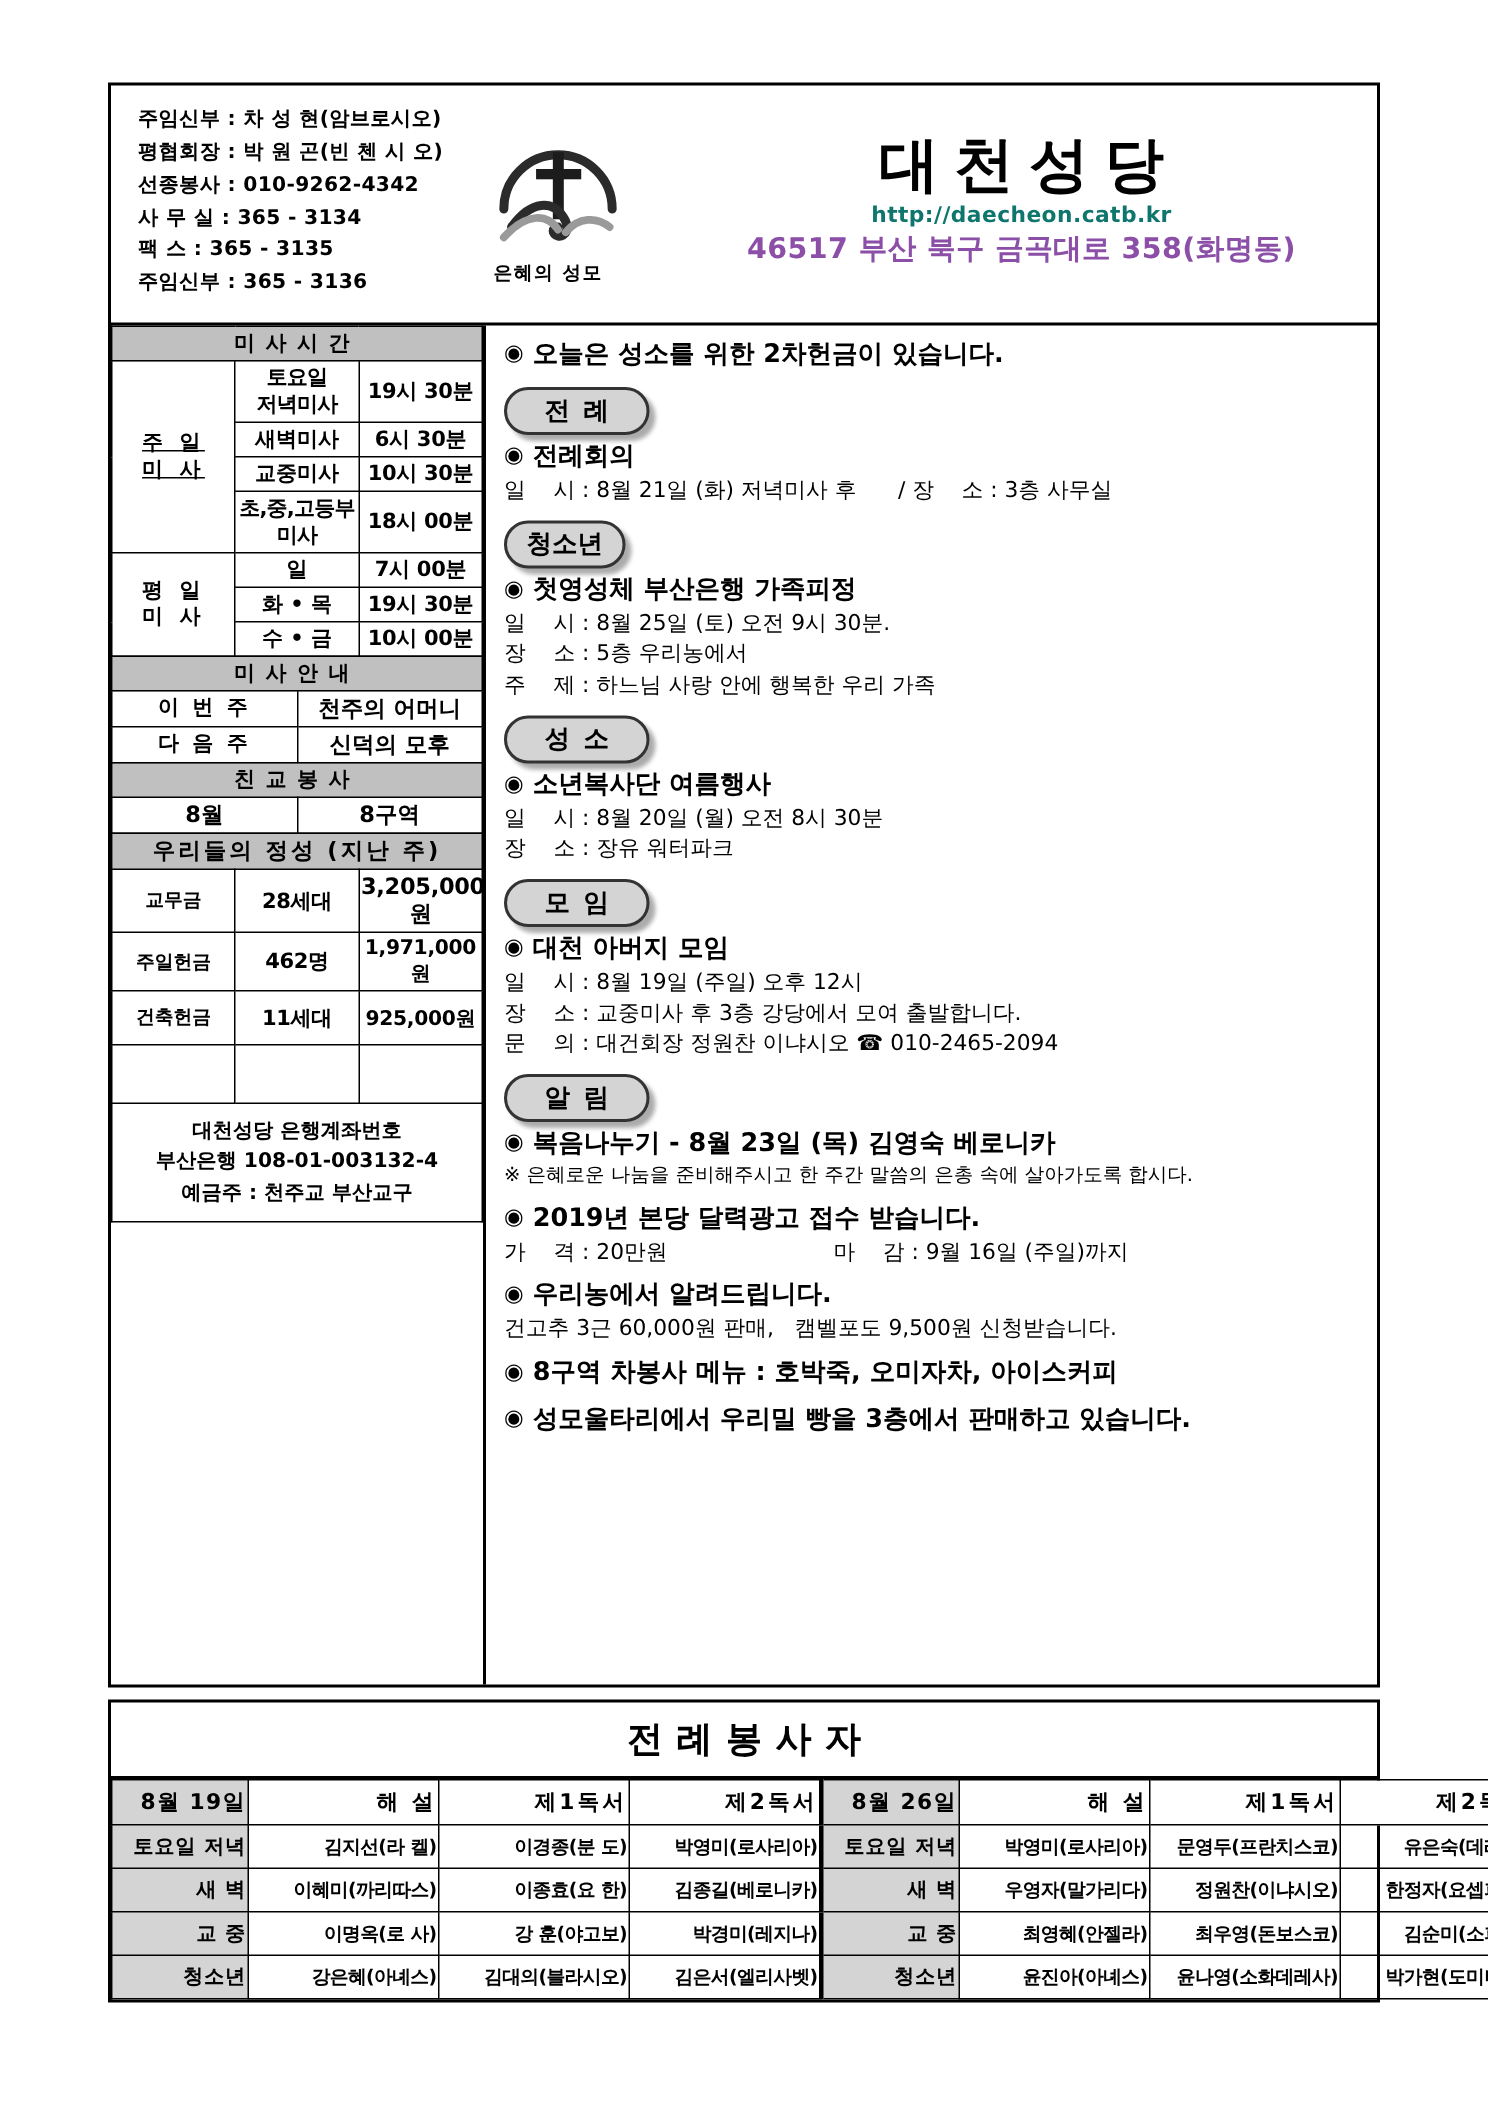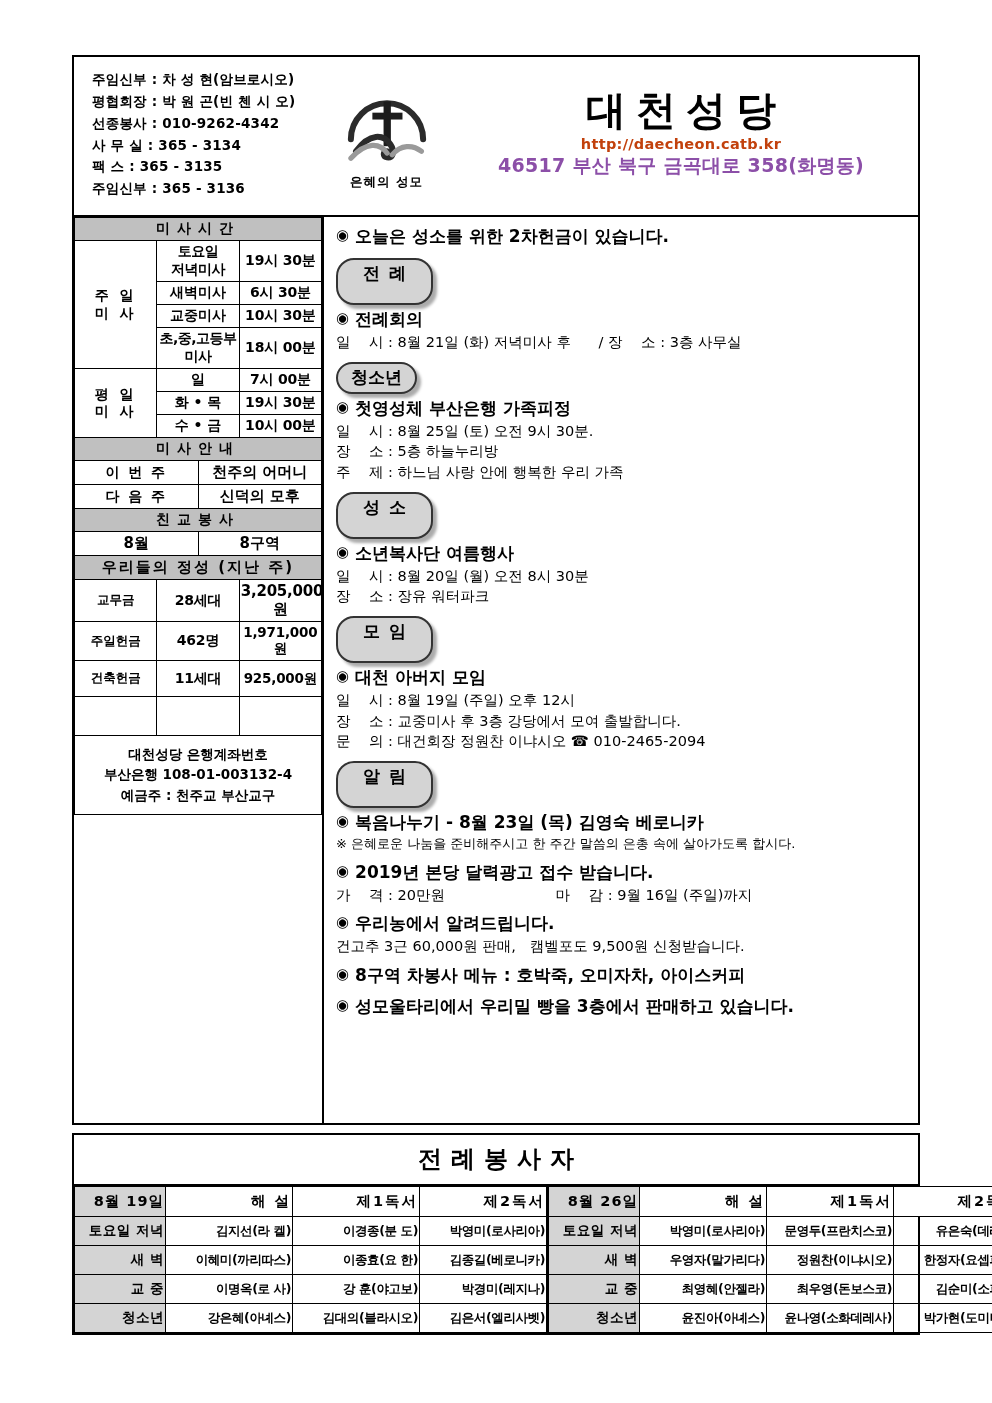--- a/index.html
+++ b/index.html
@@ -21,34 +21,34 @@
     position:relative;height:160px;border-bottom:2px solid #000;box-sizing:border-box;
     display:flex;align-items:stretch;
   }
   .hdr-contact{
     width:255px;padding:12px 0 0 18px;box-sizing:border-box;
     font-weight:bold;font-size:13.5px;line-height:1.62;letter-spacing:.2px;
     white-space:nowrap;
   }
   .hdr-contact .row{display:block;}
   .hdr-logo{
-    width:115px;display:flex;flex-direction:column;align-items:center;justify-content:center;
+    width:115px;display:flex;flex-direction:column;justify-content:center;
     padding-top:4px;box-sizing:border-box;
   }
   .hdr-logo .cap{font-size:12.5px;font-weight:bold;margin-top:2px;letter-spacing:1px;}
   .hdr-name{
     flex:1;display:flex;flex-direction:column;align-items:center;justify-content:center;
     padding-bottom:4px;box-sizing:border-box;
   }
   .hdr-name .title{
     font-size:40px;font-weight:bold;letter-spacing:10px;line-height:1.05;
     padding-left:10px;
   }
   .hdr-name .url{
-    color:#c2410c;font-size:14.5px;font-weight:bold;margin-top:5px;letter-spacing:.3px;
+    color:#0f766e;font-size:14.5px;font-weight:bold;margin-top:5px;letter-spacing:.3px;
   }
   .hdr-name .addr{
     color:#8c4fa8;font-size:19px;font-weight:bold;margin-top:1px;letter-spacing:.3px;
   }
 
   
   .body-split{display:flex;align-items:stretch;height:906px;}
   .col-left{width:250px;border-right:2px solid #000;box-sizing:border-box;}
   .col-right{flex:1;padding:8px 10px 0 12px;box-sizing:border-box;}
 
@@ -82,21 +82,21 @@
     flex:0 0 auto;margin-right:6px;font-size:15px;line-height:1.35;
   }
   .detail{
     font-size:14.5px;line-height:1.42;margin:0;white-space:pre;
   }
   .detail.wrap{white-space:normal;}
   .note{font-size:13px;line-height:1.45;margin:0;}
   .pill{
     display:inline-block;position:relative;
     border:2px solid #333;border-radius:18px;background:#d4d4d4;
-    font-size:17px;font-weight:bold;padding:2px 16px 18px;
+    font-size:17px;font-weight:bold;padding:2px 16px 3px;
     letter-spacing:9px;text-indent:9px;
     box-shadow:4px 4px 3px rgba(0,0,0,.33);
     margin:9px 0 3px;
   }
   .pill.tight{letter-spacing:0;text-indent:0;padding:2px 13px 3px;}
   .gap{height:7px;}
 
   
   .bottom{
     position:absolute;left:72px;top:1133px;width:848px;
@@ -159,21 +159,21 @@
     <div class="body-split">
 
       <div class="col-left">
 
         <table class="lt">
           <tbody>
               <tr>
                 <td class="sect" colspan="3">미사시간</td>
               </tr>
           <tr>
-            <td class="rowlab" rowspan="4" style="width:62px;white-space:pre;">주 일
+            <td class="rowlab" rowspan="4" style="width:62px;white-space:pre;text-decoration:underline;">주 일
 미 사</td>
             <td class="small" style="width:90px;white-space:pre;">토요일
 저녁미사</td>
             <td class="num">19시 30분</td>
           </tr>
           <tr>
             <td class="mid">새벽미사</td>
             <td class="num">6시 30분</td>
           </tr>
           <tr>
@@ -280,21 +280,21 @@
           <p class="detail">일    시 : 8월 21일 (화) 저녁미사 후      / 장    소 : 3층 사무실</p>
         </div>
 
         <div>
           <div class="pill tight">청소년</div>
           <div class="bullet-line">
             <span class="b">◉</span>
             <span>첫영성체 부산은행 가족피정</span>
           </div>
           <p class="detail">일    시 : 8월 25일 (토) 오전 9시 30분.</p>
-          <p class="detail">장    소 : 5층 하늘누리방</p>
+          <p class="detail">장    소 : 5층 우리농에서</p>
           <p class="detail">주    제 : 하느님 사랑 안에 행복한 우리 가족</p>
         </div>
 
         <div>
           <div class="pill">성소</div>
           <div class="bullet-line">
             <span class="b">◉</span>
             <span>소년복사단 여름행사</span>
           </div>
           <p class="detail">일    시 : 8월 20일 (월) 오전 8시 30분</p>

